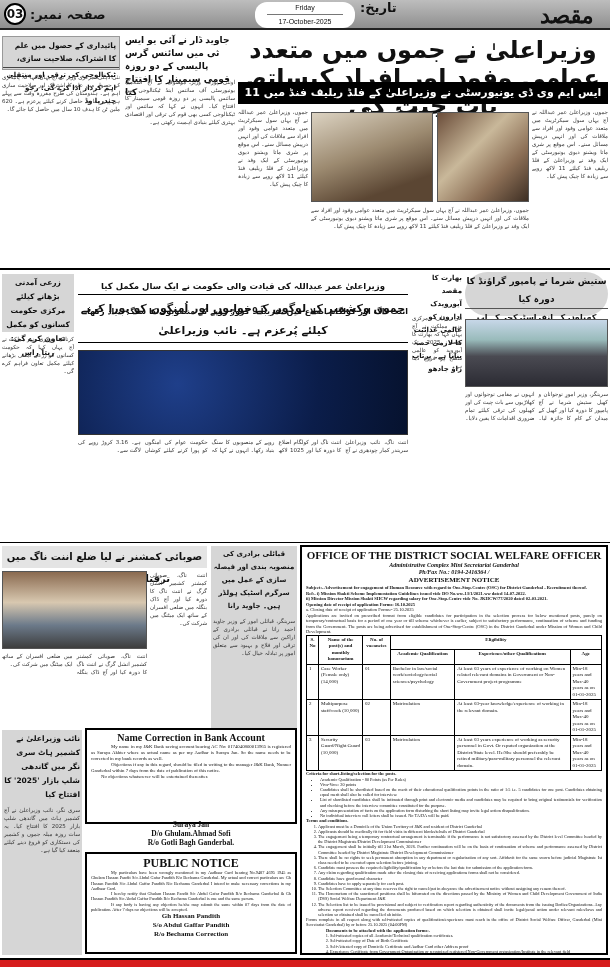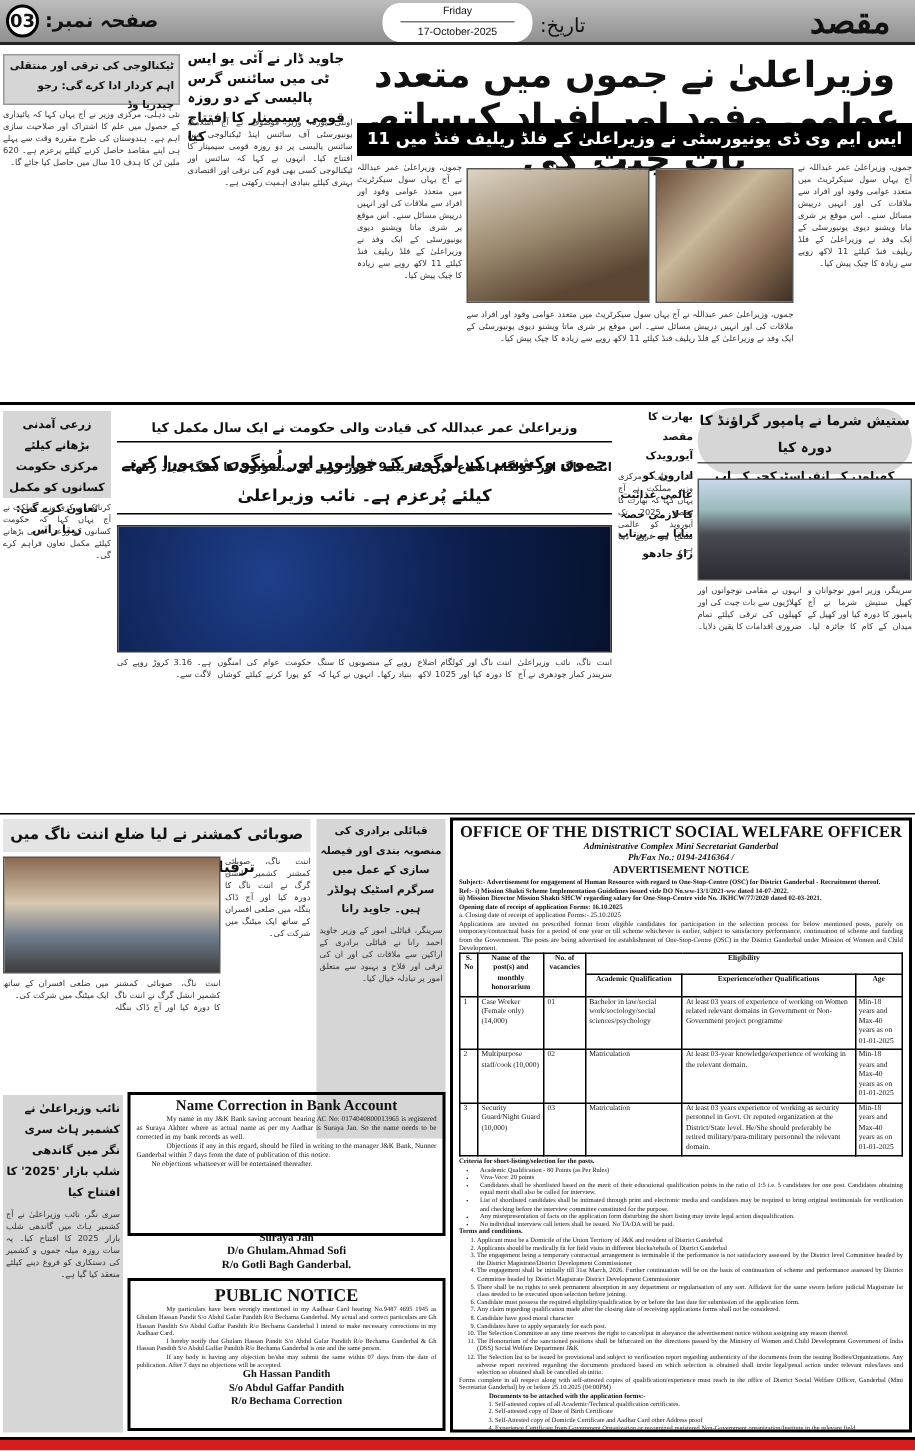--- a/index.html
+++ b/index.html
@@ -5,21 +5,21 @@
   * { box-sizing: border-box; margin: 0; padding: 0; }
   html, body { width: 610px; height: 967px; overflow: hidden; background: #fff; }
   body { font-family: "DejaVu Sans", sans-serif; color: #111; position: relative; }
   .abs { position: absolute; }
   .urdu { direction: rtl; text-align: right; font-family: "DejaVu Sans", sans-serif; }
   .masthead { left:0; top:0; width:610px; height:30px; background: linear-gradient(#bdbdbd,#8f8f8f); border-bottom:2px solid #222; }
   .page-no { left:4px; top:3px; font-size:13px; font-weight:bold; display:flex; align-items:center; gap:4px; }
   .page-no .circle { border:2px solid #000; border-radius:50%; width:22px; height:22px; display:flex; align-items:center; justify-content:center; font-size:12px; font-weight:bold; background:#fff; }
   .datebox { left:255px; top:2px; width:100px; height:26px; background:#fff; border-radius:12px; text-align:center; font-size:7px; font-family:"Liberation Sans", sans-serif; line-height:11px; }
   .datebox .line { height:1px; background:#777; margin:1px 12px; }
-  .date-label { left:360px; top:10px; font-size:13px; font-weight:normal; }
+  .date-label { left:360px; top:0; font-size:13px; font-weight:bold; }
   .logo { left:540px; top:2px; font-size:22px; font-weight:bold; font-family:"DejaVu Serif", serif; }
   .gray { background:#d6d6d6; }
   .headline-xl { font-size:24px; font-weight:bold; line-height:28px; }
   .bar-black { background:#000; color:#fff; font-size:11px; font-weight:bold; text-align:center; line-height:22px; direction:rtl; }
   .text-col { font-size:5.5px; line-height:8px; color:#333; direction:rtl; text-align:justify; overflow:hidden; }
   .photo { background: linear-gradient(135deg,#6b4d3a,#c9b89a 40%,#8b6e55 70%,#3e2f24); }
   .photo2 { background: linear-gradient(160deg,#dcd3c2,#9c8a70 45%,#5b4633 80%); }
   .photo3 { background: linear-gradient(180deg,#c7d7e8 0%,#9bb 30%,#4a4a52 55%,#2b2b33 100%); }
   .photo4 { background: radial-gradient(circle at 30% 40%,#1f3f8a,#0b1d4a 60%,#06122e); }
   .photo5 { background: linear-gradient(180deg,#8a6a50,#d8c8b0 40%,#6c7a8a 70%,#3d3d3d); }
@@ -42,20 +42,21 @@
   <div class="abs datebox">
     <div>Friday</div>
     <div class="line"></div>
     <div>17-October-2025</div>
   </div>
   <div class="abs date-label urdu">تاریخ:</div>
   <div class="abs logo urdu">مقصد</div>
 </div>
 
 <div class="abs gray" style="left:2px;top:36px;width:118px;height:34px;border:1px solid #999;">
+  <div class="urdu" style="font-size:7.5px;font-weight:bold;padding:2px 3px;border-bottom:1px solid #444;line-height:13px;">پائیداری کے حصول میں علم کا اشتراک، صلاحیت سازی،</div>
   <div class="urdu" style="font-size:7px;font-weight:bold;padding:1px 3px;line-height:13px;">ٹیکنالوجی کی ترقی اور منتقلی اہم کردار ادا کرے گی: رجو چیدریا وڈ</div>
 </div>
 <div class="abs text-col" style="left:2px;top:73px;width:118px;height:195px;">نئی دہلی، مرکزی وزیر نے آج یہاں کہا کہ پائیداری کے حصول میں علم کا اشتراک اور صلاحیت سازی اہم ہے۔ ہندوستان کی طرح مقررہ وقت سے پہلے ہی اپنے مقاصد حاصل کرنے کیلئے پرعزم ہے۔ 620 ملین ٹن کا ہدف 10 سال میں حاصل کیا جائے گا۔</div>
 
 <div class="abs urdu" style="left:125px;top:34px;width:110px;height:40px;font-size:9px;font-weight:bold;line-height:13px;text-align:left;">جاوید ڈار نے آئی یو ایس ٹی میں سائنس گرس پالیسی کے دو روزہ قومی سیمینار کا افتتاح کیا</div>
 <div class="abs text-col" style="left:125px;top:78px;width:110px;height:190px;">اونتی پورہ، وزیر موصوف نے آج اسلامک یونیورسٹی آف سائنس اینڈ ٹیکنالوجی میں سائنس پالیسی پر دو روزہ قومی سیمینار کا افتتاح کیا۔ انہوں نے کہا کہ سائنس اور ٹیکنالوجی کسی بھی قوم کی ترقی اور اقتصادی بہتری کیلئے بنیادی اہمیت رکھتی ہے۔</div>
 
 <div class="abs urdu headline-xl" style="left:238px;top:36px;width:370px;text-align:center;">وزیراعلیٰ نے جموں میں متعدد عوامی وفود اور افراد کیساتھ بات چیت کی</div>
 <div class="abs bar-black" style="left:238px;top:82px;width:370px;height:22px;">ایس ایم وی ڈی یونیورسٹی نے وزیراعلیٰ کے فلڈ ریلیف فنڈ میں 11 لاکھ روپے سے زیادہ کا عطیہ دیا</div>
 <div class="abs text-col" style="left:238px;top:108px;width:70px;height:158px;">جموں، وزیراعلیٰ عمر عبداللہ نے آج یہاں سول سیکرٹریٹ میں متعدد عوامی وفود اور افراد سے ملاقات کی اور انہیں درپیش مسائل سنے۔ اس موقع پر شری ماتا ویشنو دیوی یونیورسٹی کے ایک وفد نے وزیراعلیٰ کے فلڈ ریلیف فنڈ کیلئے 11 لاکھ روپے سے زیادہ کا چیک پیش کیا۔</div>
@@ -87,21 +88,21 @@
 <div class="abs photo3" style="left:465px;top:319px;width:143px;height:68px;border:1px solid #555;"></div>
 <div class="abs text-col" style="left:465px;top:390px;width:143px;height:150px;column-count:2;column-gap:4px;">سرینگر، وزیر امورِ نوجوانان و کھیل ستیش شرما نے آج پامپور کا دورہ کیا اور کھیل کے میدان کے کام کا جائزہ لیا۔ انہوں نے مقامی نوجوانوں اور کھلاڑیوں سے بات چیت کی اور کھیلوں کی ترقی کیلئے تمام ضروری اقدامات کا یقین دلایا۔</div>
 
 <div class="abs rule" style="left:0;top:542px;width:610px;height:1px;"></div>
 
 <div class="abs urdu" style="left:2px;top:546px;width:205px;height:22px;font-size:10px;font-weight:bold;text-align:center;line-height:22px;background:#e4e4e4;">صوبائی کمشنر نے لیا ضلع اننت ناگ میں ترقیاتی منظرنامے کا جائزہ</div>
 <div class="abs photo5" style="left:2px;top:571px;width:145px;height:78px;border:1px solid #555;"></div>
 <div class="abs text-col" style="left:150px;top:571px;width:57px;height:150px;">اننت ناگ، صوبائی کمشنر کشمیر انشل گرگ نے اننت ناگ کا دورہ کیا اور آج ڈاک بنگلہ میں ضلعی افسران کے ساتھ ایک میٹنگ میں شرکت کی۔</div>
 <div class="abs text-col" style="left:2px;top:652px;width:145px;height:70px;column-count:2;column-gap:4px;">اننت ناگ، صوبائی کمشنر کشمیر انشل گرگ نے اننت ناگ کا دورہ کیا اور آج ڈاک بنگلہ میں ضلعی افسران کے ساتھ ایک میٹنگ میں شرکت کی۔</div>
 
-<div class="abs gray" style="left:211px;top:546px;width:86px;height:213px;">
+<div class="abs gray" style="left:211px;top:546px;width:86px;height:184px;">
   <div class="urdu" style="font-size:7px;font-weight:bold;text-align:center;line-height:13px;padding:2px;">قبائلی برادری کی منصوبہ بندی اور فیصلہ سازی کے عمل میں سرگرم اسٹیک ہولڈر ہیں۔ جاوید رانا</div>
   <div class="text-col" style="padding:2px;height:134px;">سرینگر، قبائلی امور کے وزیر جاوید احمد رانا نے قبائلی برادری کے اراکین سے ملاقات کی اور ان کی ترقی اور فلاح و بہبود سے متعلق امور پر تبادلہ خیال کیا۔</div>
 </div>
 
 <div class="abs box" style="left:300px;top:545px;width:308px;height:410px;border:2px solid #000;padding:2px 4px;overflow:hidden;">
   <div class="notice-title" style="font-size:11px;line-height:13px;">OFFICE OF THE DISTRICT SOCIAL WELFARE OFFICER</div>
   <div class="notice-title" style="font-size:6px;font-style:italic;line-height:7px;">Administrative Complex Mini Secretariat Ganderbal</div>
   <div class="notice-title" style="font-size:6px;font-style:italic;line-height:7px;">Ph/Fax No.: 0194-2416364 /</div>
   <div class="notice-title" style="font-size:7px;line-height:9px;">ADVERTISEMENT NOTICE</div>
   <div class="notice-body" style="font-size:4.5px;line-height:5.5px;font-weight:bold;">Subject:- Advertisement for engagement of Human Resource with regard to One-Stop-Centre (OSC) for District Ganderbal - Recruitment thereof.</div>

